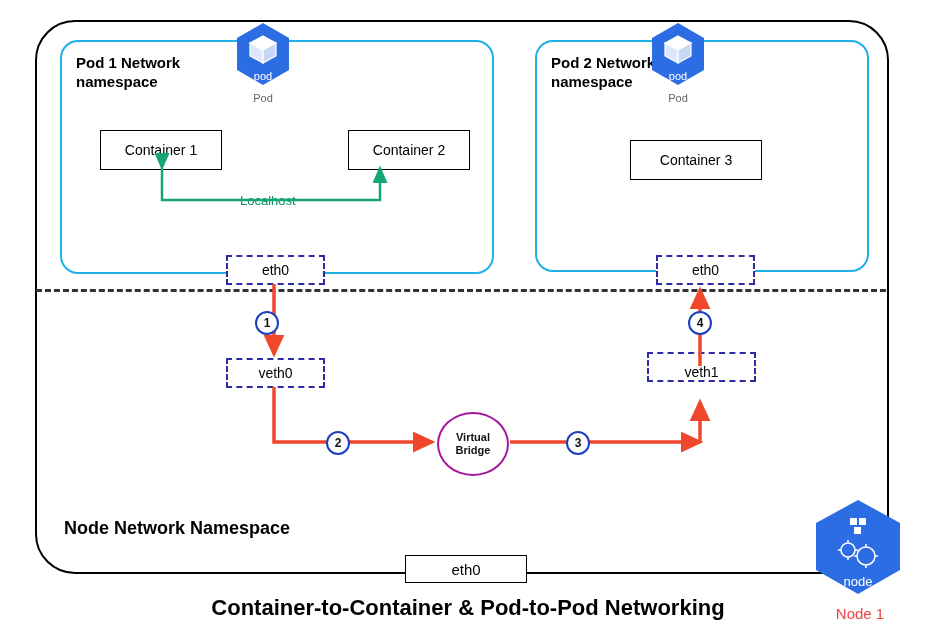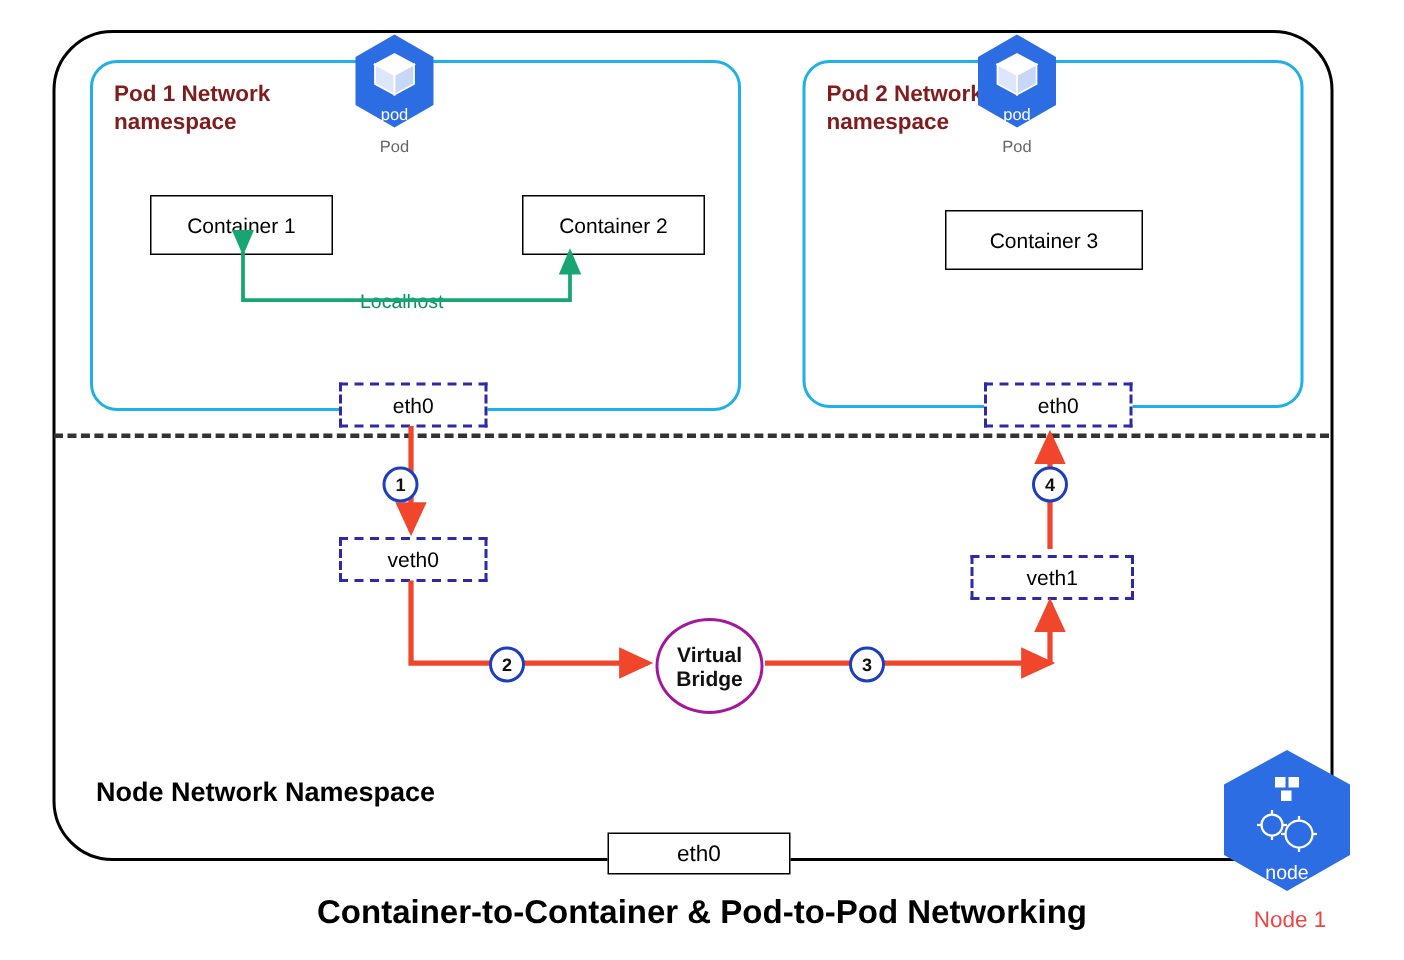--- a/index.html
+++ b/index.html
@@ -33,21 +33,21 @@
     background: #fff;
   }
   .pod1 { left: 60px; top: 40px; width: 430px; height: 230px; }
   .pod2 { left: 535px; top: 40px; width: 330px; height: 228px; }
   .pod-title {
     position: absolute;
     left: 14px; top: 12px;
     font-size: 15px;
     font-weight: 600;
     line-height: 1.25;
-    color: #7f1d1d;
+    color: #000000;
   }
   .container-box {
     position: absolute;
     border: 1.5px solid #000;
     background: #fff;
     font-size: 14px;
     display: flex;
     align-items: center;
     justify-content: center;
     padding: 4px 0;
@@ -58,32 +58,32 @@
   .eth-box {
     position: absolute;
     border: 2px dashed #2d2aa8;
     background: #fff;
     font-size: 14px;
     display: flex; align-items: center; justify-content: center;
   }
   .eth0-1 { left: 226px; top: 255px; width: 95px; height: 26px; }
   .eth0-2 { left: 656px; top: 255px; width: 95px; height: 26px; }
   .veth0  { left: 226px; top: 358px; width: 95px; height: 26px; }
-  .veth1  { left: 647px; top: 370px; width: 105px; height: 26px; }
+  .veth1  { left: 647px; top: 352px; width: 105px; height: 26px; align-items: flex-end; }
   .vbridge {
     position: absolute;
     left: 437px; top: 412px;
     width: 60px; height: 60px;
     padding:0 4px;
     border: 2.5px solid #a3189b;
     border-radius: 50%;
     background: #fff;
     display: flex; align-items: center; justify-content: center;
     text-align: center;
-    font-size: 14px;
+    font-size: 11px;
     font-weight: 600;
     line-height: 1.15;
     color: #111;
   }
   .dash-line {
     position: absolute;
     left: 36px;
     top: 289px;
     width: 850px;
     border-top: 3px dashed #333;

